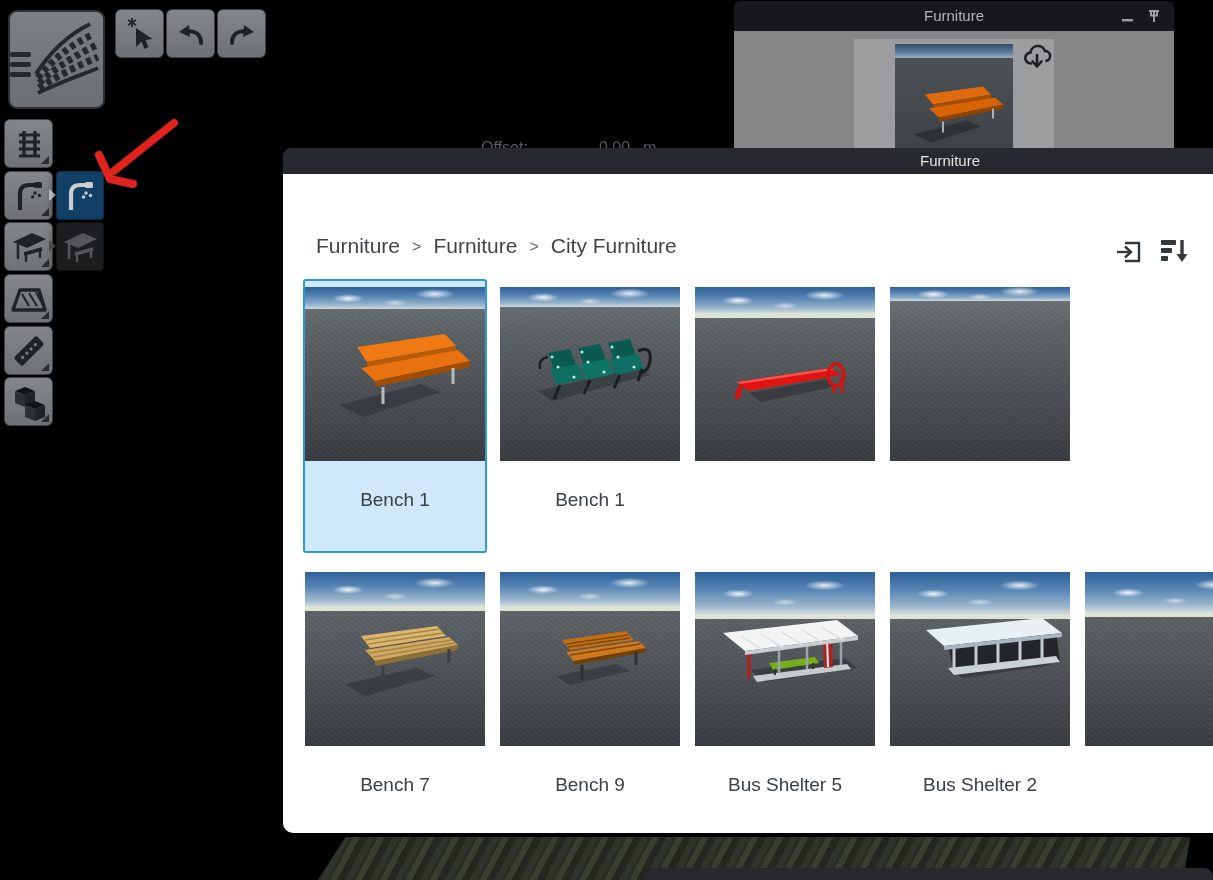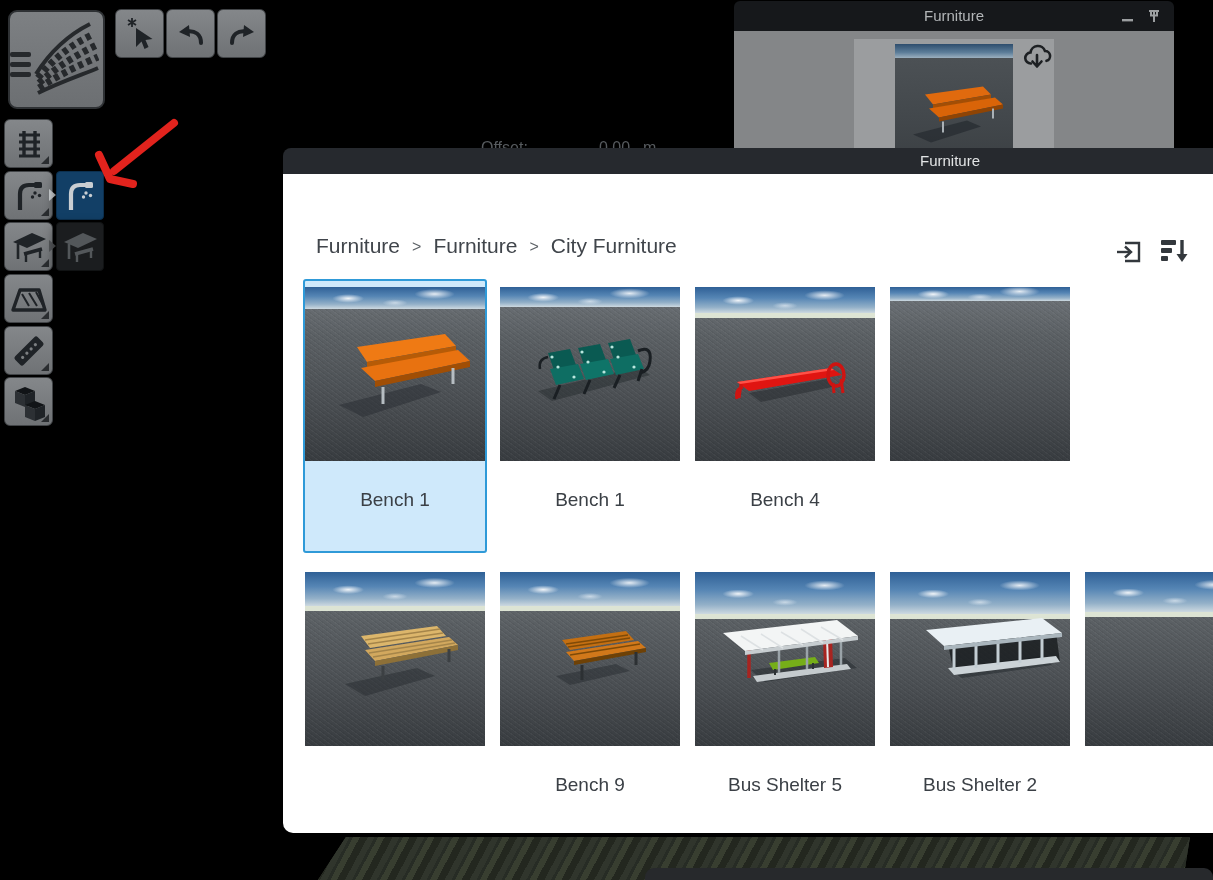--- a/index.html
+++ b/index.html
@@ -374,21 +374,20 @@
           <div class="sky pale" style="height:26px"></div>
           <svg class="obj" viewBox="0 0 180 174">
             <polygon points="54,106 132,92 142,99 66,115" fill="#23282c" opacity="0.5"></polygon>
             <polygon points="42,95 136,81 147,88 54,104" fill="#e01511"></polygon>
             <polygon points="42,95 136,81 139,83 45,97" fill="#ff5148"></polygon>
             <ellipse cx="141" cy="88" rx="8" ry="11" fill="none" stroke="#cf1411" stroke-width="3.5"></ellipse>
             <path d="M48 100 q-8 2 -6 12 M46 97 l-2 14" stroke="#cf1411" stroke-width="3" fill="none"></path>
             <path d="M146 92 l2 14 M138 96 l1 10" stroke="#cf1411" stroke-width="3"></path>
           </svg>
         </div>
-        <div class="tile-label">Bench 4</div>
       </div>
 
       <div class="tile">
         <div class="thumb">
           <div class="sky" style="height:14px"></div>
         </div>
       </div>
     </div>
 
     <div class="grid-row" id="row2">
@@ -399,20 +398,21 @@
           <svg class="obj" viewBox="0 0 180 174">
             <polygon points="40,112 112,96 130,104 60,124" fill="#23282c" opacity="0.45"></polygon>
             <polygon points="56,64 132,54 141,64 65,76" fill="#dcb66b"></polygon>
             <path d="M60,68 L135,57 M63,72 L138,61" stroke="#a5854a" stroke-width="1.5"></path>
             <polygon points="60,78 144,65 153,73 70,89" fill="#d2a85e"></polygon>
             <path d="M64,81 L147,68 M68,85 L150,71" stroke="#a5854a" stroke-width="1.5"></path>
             <polygon points="70,89 153,73 153,78 70,94" fill="#8d7038"></polygon>
             <path d="M78 94 v14 M144 77 v13" stroke="#3c4043" stroke-width="3"></path>
           </svg>
         </div>
+        <div class="tile-label">Bench 7</div>
       </div>
 
       <div class="tile">
         <div class="thumb">
           <div class="sky pale" style="height:34px"></div>
           <svg class="obj" viewBox="0 0 180 174">
             <polygon points="56,104 116,92 130,99 70,113" fill="#23282c" opacity="0.45"></polygon>
             <polygon points="62,68 126,59 134,68 70,78" fill="#c46f12"></polygon>
             <path d="M66,72 l62,-9 M68,75 l62,-9" stroke="#7e4a08" stroke-width="1.5"></path>
             <polygon points="66,80 138,69 146,76 74,89" fill="#d1781a"></polygon>

